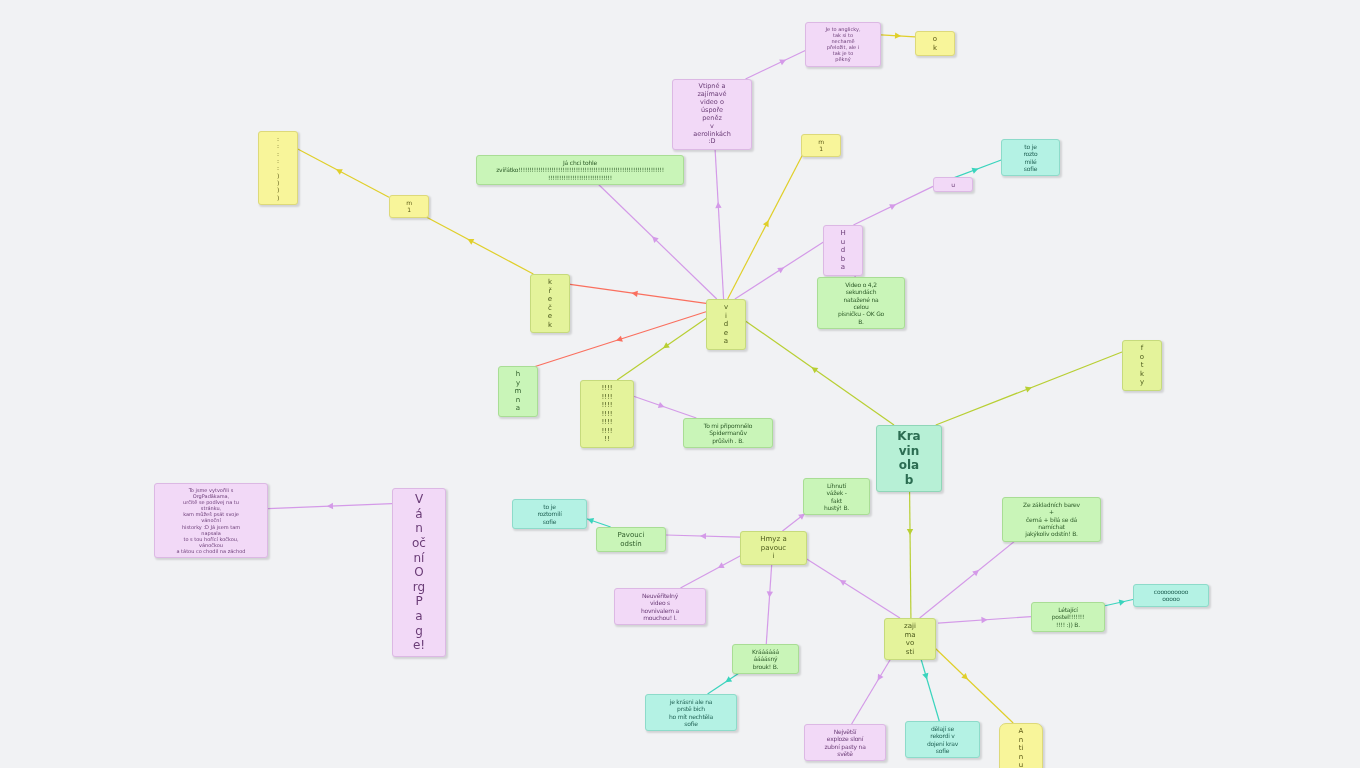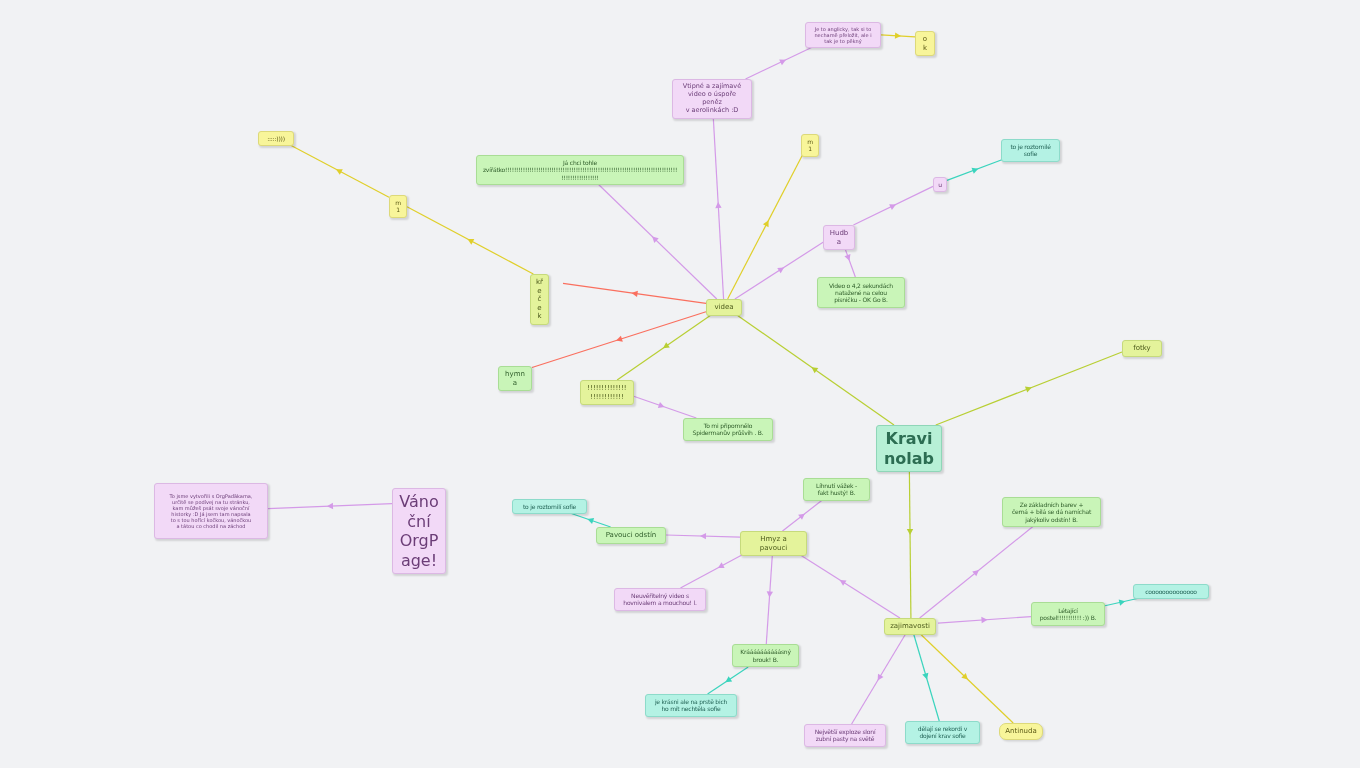--- a/index.html
+++ b/index.html
@@ -22,37 +22,37 @@
     height: 768px;
     pointer-events: none;
   }
   .node {
     position: absolute;
     box-sizing: border-box;
     border-radius: 3px;
     border: 1px solid rgba(0,0,0,0.18);
     text-align: center;
     line-height: 1.22;
-    padding: 3px 5px;
+    padding: 3px 19px;
     box-shadow: 1.5px 1.5px 2px rgba(0,0,0,0.13);
     white-space: pre-line;
     word-break: break-word;
     overflow: hidden;
     display: flex;
     align-items: center;
     justify-content: center;
   }
   .n-green  { background: #c9f5b8; border-color: #a9dd95; color: #2f5d2a; }
   .n-yellow { background: #f8f59a; border-color: #ddd97a; color: #5c5a16; }
   .n-olive  { background: #e4f39b; border-color: #c6da7c; color: #4e5c1d; }
   .n-purple { background: #f2d9f7; border-color: #dcb8e4; color: #6b3d77; }
   .n-cyan   { background: #b4f2e4; border-color: #8ddbca; color: #236457; }
   .n-root   { background: #b7f0d6; border-color: #8fd6b8; color: #2c6d52;
                font-weight: bold; font-size: 13px; }
-  .n-big    { font-size: 16px; }
+  .n-big    { font-size: 12px; }
   .fs5  { font-size: 5px; }
   .fs6  { font-size: 6px; letter-spacing: -0.2px; }
   .fs65 { font-size: 6.5px; }
   .fs7  { font-size: 7px; }
 </style>
 </head>
 <body>
 
 <div id="canvas">
   <svg id="edges">

